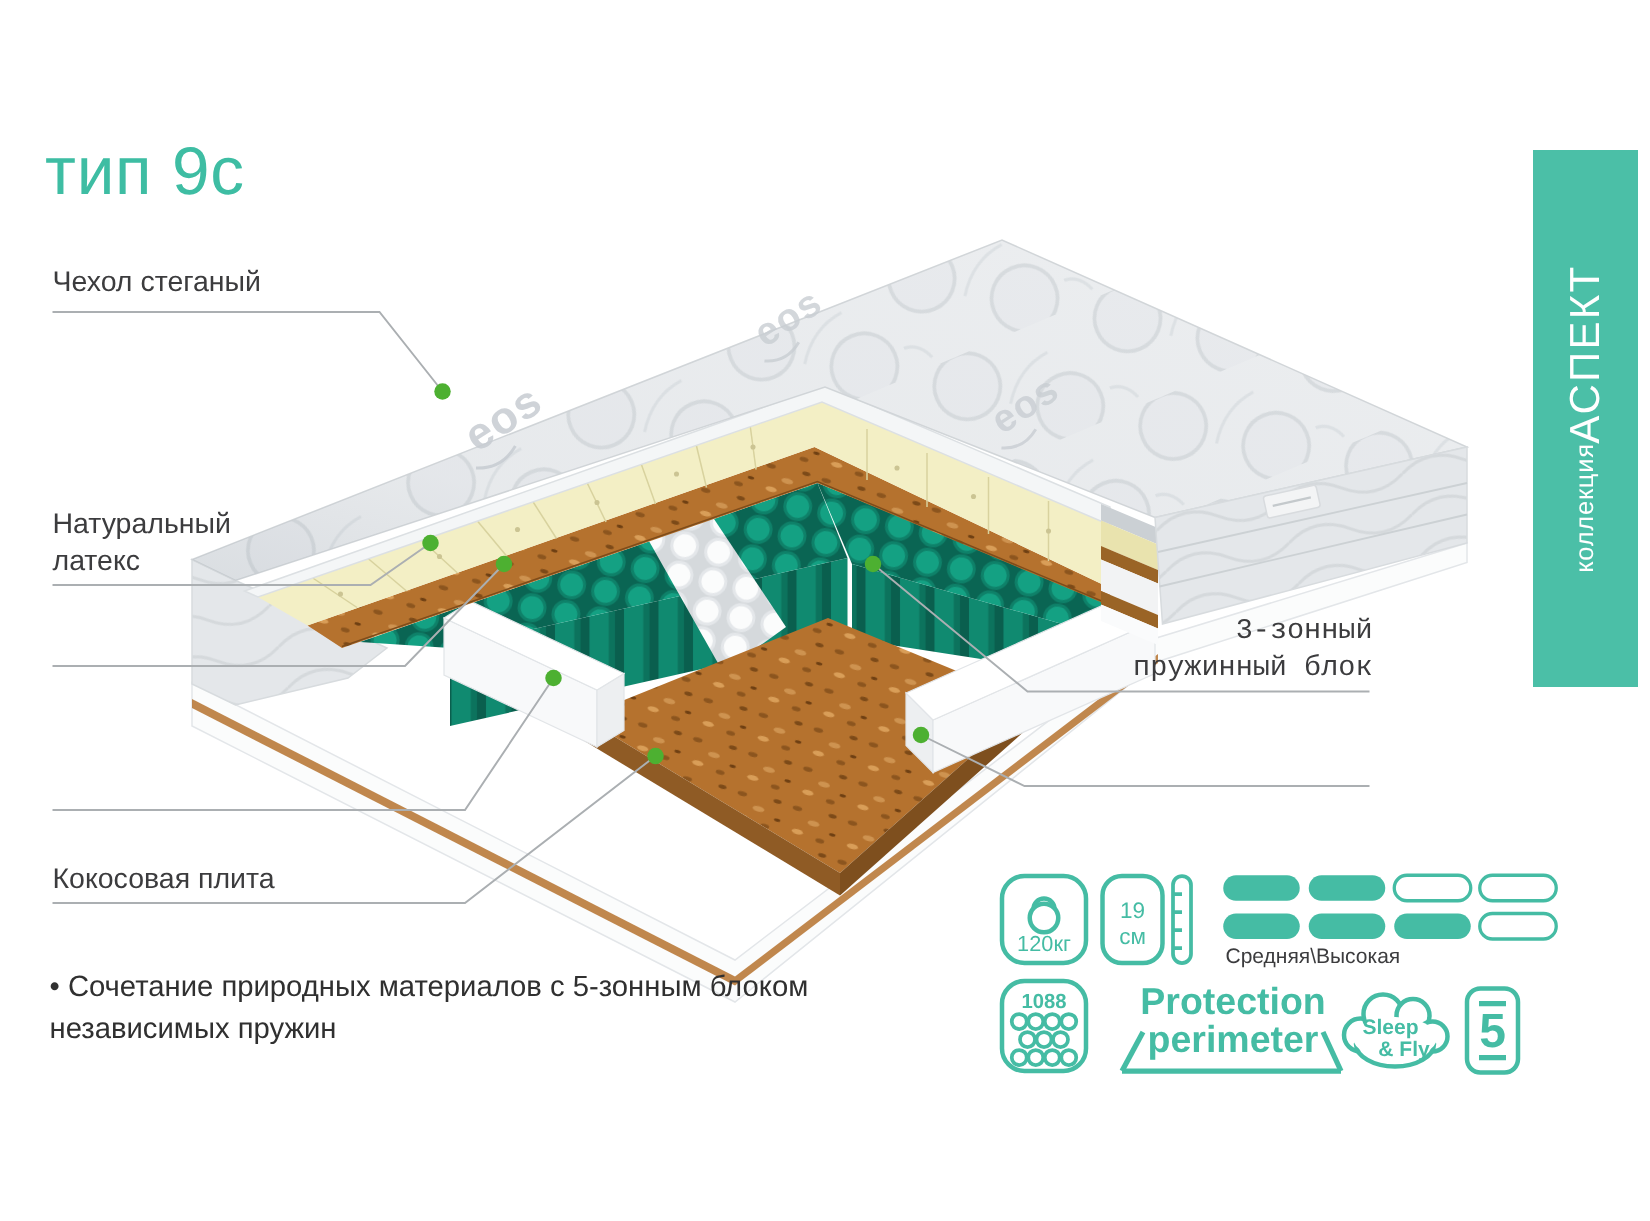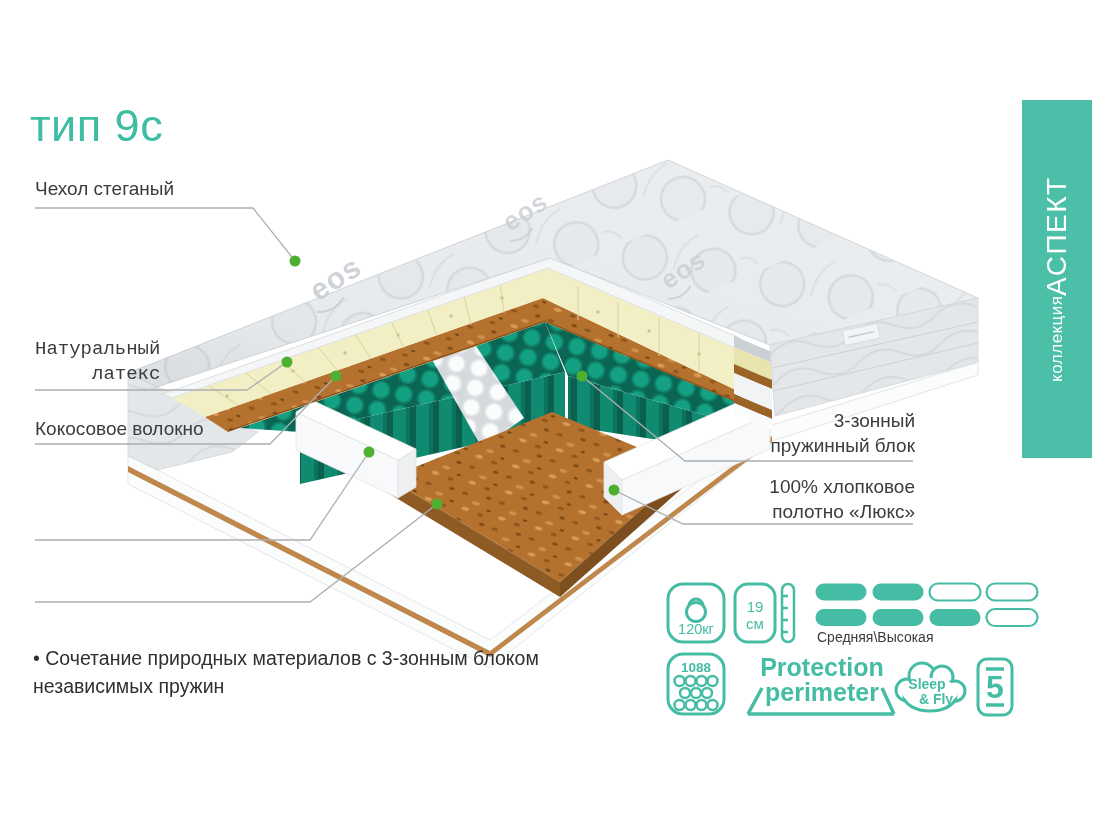--- a/index.html
+++ b/index.html
@@ -1,23 +1,23 @@
 <!DOCTYPE html>
 <html><head>
 <meta charset="utf-8">
 <style>
   html,body{margin:0;padding:0;background:#ffffff;}
   .page{position:relative;width:1100px;height:814px;background:#fff;overflow:hidden;
         font-family:"Liberation Sans",sans-serif;}
   .page-title{position:absolute;left:30px;top:88px;font-size:45px;font-weight:500;
-        color:#3EBDA3;letter-spacing:.5px;margin-top:12px;}
+        color:#3EBDA3;letter-spacing:.5px;}
   .illu{position:absolute;left:0;top:0;width:1100px;height:814px;}
   .callout-label{position:absolute;font-size:19px;line-height:25px;color:#3C3C3E;
-        white-space:pre-line;text-align:right;}
-  .callout-label.right{width:243px;text-align:right;}
+        white-space:pre-line;}
+  .callout-label.right{width:243px;text-align:right;font-family:Liberation Mono, monospace;}
   .collection-banner{position:absolute;left:1022px;top:100px;width:70px;height:358px;
         background:#4BBFA7;display:flex;align-items:center;justify-content:center;}
   .banner-text{writing-mode:vertical-rl;transform:rotate(180deg);color:#fff;white-space:nowrap;
         display:flex;align-items:center;}
   .banner-prefix{font-size:17px;font-weight:300;letter-spacing:.5px;}
   .banner-name{font-size:28px;font-weight:400;letter-spacing:1.5px;}
   .features{position:absolute;left:33px;top:645px;width:520px;font-size:19.5px;
         line-height:27.5px;color:#303030;}
   .features p{margin:0;}
   .features p::before{content:"\2022\00a0";}
@@ -201,37 +201,35 @@
         <circle cx="369" cy="452" r="5.5"></circle>
       <circle cx="437" cy="504" r="5.5"></circle>
         <circle cx="582" cy="376" r="5.5"></circle>
       <circle cx="614" cy="490" r="5.5"></circle>
     </g>
   </svg>
 
   <div class="page-title">тип 9с</div>
 
   <div class="callout-label" style="left:35px;top:176px;">Чехол стеганый</div>
-  <div class="callout-label" style="left:35px;top:337px;font-family:Liberation Mono, monospace;">Натуральный
+  <div class="callout-label" style="left:35px;top:337px;">Натуральный
 латекс</div>
-  <div class="callout-label" style="left:35px;top:416px;">Кокосовое волокно</div>
+  <div class="callout-label" style="left:35px;top:574px;">Кокосовая плита</div>
   <div class="callout-label right" style="left:672px;top:408px;">3-зонный
 пружинный блок</div>
-  <div class="callout-label right" style="left:672px;top:474px;">100% хлопковое
-полотно «Люкс»</div>
 
   <div class="collection-banner">
     <div class="banner-text">
       <span class="banner-prefix">коллекция </span>
       <span class="banner-name">АСПЕКТ</span>
     </div>
   </div>
 
   <div class="features">
-    <p>Сочетание природных материалов с 3-зонным блоком независимых пружин</p>
+    <p>Сочетание природных материалов с 5-зонным блоком независимых пружин</p>
   </div>
 
   <svg class="icon" style="left:666px;top:582px;" width="60" height="62" viewBox="0 0 60 62">
     <rect x="2" y="2" width="56" height="58" rx="15" fill="none" stroke="#45BCA4" stroke-width="3"></rect>
     <g fill="none" stroke="#45BCA4" stroke-width="3">
       <path d="M23,24 a7,7 0 1 1 14,0"></path>
       <circle cx="30" cy="30" r="9.5"></circle>
     </g>
     <text x="30" y="52" font-size="14.5" font-weight="500" fill="#45BCA4" text-anchor="middle">120кг</text>
   </svg>

